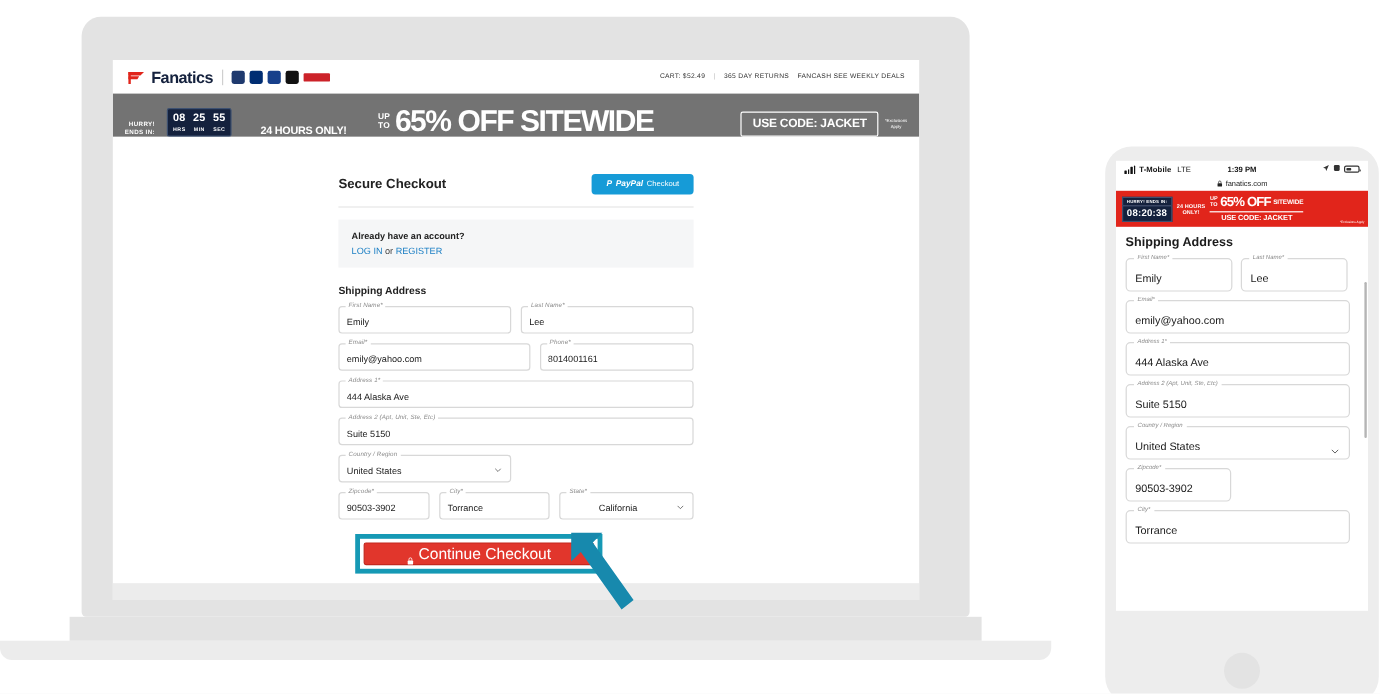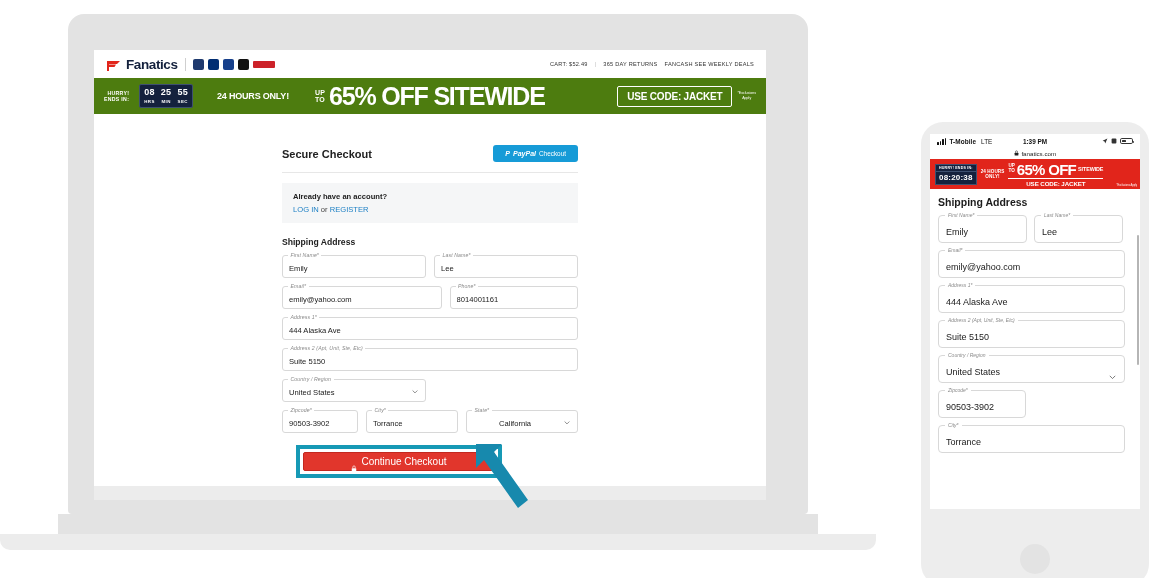--- a/index.html
+++ b/index.html
@@ -46,21 +46,21 @@
   .lg { width: 11px; height: 11px; border-radius: 2px; }
   .lg.nascar { width: 22px; height: 7px; border-radius: 1px; }
   .top-right {
     margin-left: auto; display: flex; align-items: center; gap: 7px;
     font-size: 5.6px; color: #333; letter-spacing: .25px;
   }
   .top-right .pipe { color: #bbb; }
 
   
   .promo {
-    height: 36px; background: #4d7c0f; display: flex; align-items: center;
+    height: 36px; background: #737373; display: flex; align-items: flex-end;
     padding: 0 10px; gap: 10px; position: relative;
   }
   .hurry {
     font-size: 5.2px; font-weight: 700; color: #fff; line-height: 1.25;
     letter-spacing: .3px; text-align: right;
   }
   .timer {
     background: #14213d; border: 1px solid #3d5070; border-radius: 2px;
     display: flex; padding: 3px 4px; gap: 6px;
   }
@@ -145,21 +145,21 @@
   .cta-hl {
     margin-top: 12px; width: 206px; margin-left: 14px;
     border: 4px solid #1699b5; padding: 3px; background: #fff;
   }
   .cta {
     background: #e1362c; border: 1px solid #c3281f; border-radius: 2px;
     height: 19px; display: flex; align-items: center; justify-content: center;
     gap: 4px;
   }
   .cta-lock { width: 6px; height: 7px; position: relative; }
-  .cta-txt { font-size: 10px; color: #fff; }
+  .cta-txt { font-size: 13px; color: #fff; }
 
   .almost {
     text-align: center; margin-top: 7px;
     font-size: 17px; font-weight: 700; color: #1c1c1c; letter-spacing: -.3px;
   }
   .review {
     text-align: center; margin-top: 2px; font-size: 7.6px; color: #555;
   }
   .footer-strip {
     position: absolute; left: 0; right: 0; bottom: 0; height: 14px;
@@ -222,21 +222,21 @@
     background: #14213d; border: .5px solid #3d5070; color: #fff;
     font-size: 8px; font-weight: 700; padding: 1.5px 3px; letter-spacing: .2px;
   }
   .m-hours {
     font-size: 4.6px; font-weight: 700; color: #fff; line-height: 1.15;
     text-align: center; letter-spacing: .1px;
   }
   .m-offer { display: flex; flex-direction: column; align-items: flex-start; gap: 1px; }
   .m-offer-top { display: flex; align-items: center; gap: 2px; }
   .m-upto { font-size: 4.6px; font-weight: 700; color: #fff; line-height: 1.05; }
-  .m-big { font-size: 15px; font-weight: 800; color: #fff; letter-spacing: -.7px; line-height: 1; }
+  .m-big { font-size: 11px; font-weight: 800; color: #fff; letter-spacing: -.7px; line-height: 1; }
   .m-site { font-size: 5.4px; font-weight: 700; color: #fff; letter-spacing: -.1px; }
   .m-code {
     border-top: 1px solid #fff; font-size: 6.2px; font-weight: 800; color: #fff;
     letter-spacing: -.1px; padding-top: 1px; width: 100%; text-align: center;
   }
   .m-excl {
     position: absolute; right: 3px; bottom: 2px; font-size: 2.6px; color: #fff;
   }
 
   .m-body { padding: 7px 8px 0 8px; position: relative; height: 320px; }

